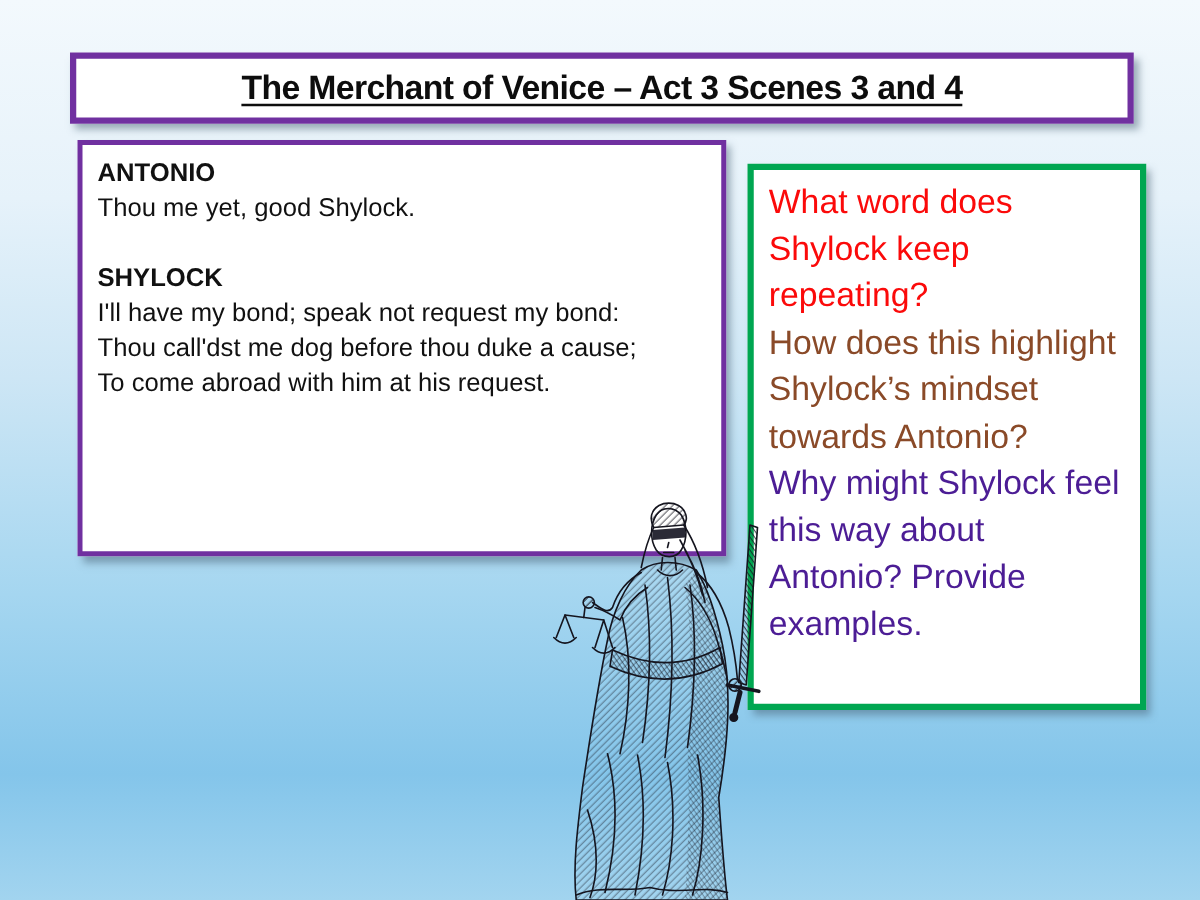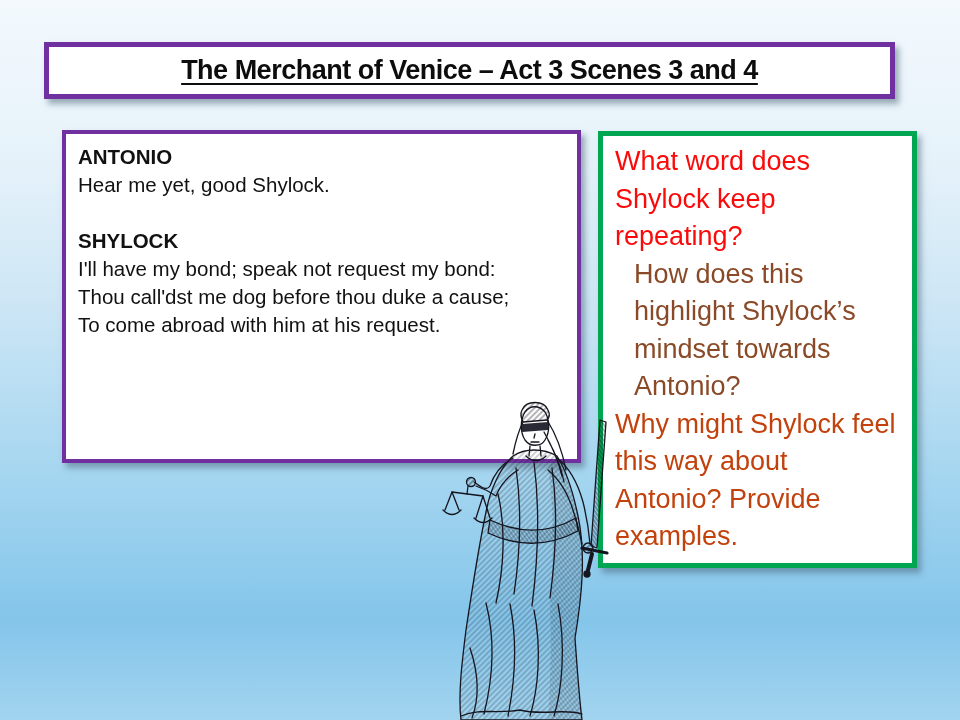--- a/index.html
+++ b/index.html
@@ -3,56 +3,56 @@
 <meta charset="utf-8">
 <style>
   html,body { margin:0; padding:0; background:#444; }
   .slide {
     position:relative; width:960px; height:720px; overflow:hidden;
     font-family:"Liberation Sans", sans-serif;
     background:linear-gradient(180deg,#f3f9fd 0%,#e6f2fa 22%,#cde6f5 42%,#a5d6f0 66%,#84c5ea 86%,#a2d4ef 100%);
   }
   .panel { position:absolute; background:#ffffff; box-sizing:border-box;
            box-shadow:4px 5px 6px rgba(70,95,115,0.5); }
-  .title-box { left:44px; top:42px; width:851px; height:57px; border:5px solid #7030A0;
+  .title-box { left:56px; top:42px; width:851px; height:57px; border:5px solid #7030A0;
                display:flex; align-items:center; justify-content:center; z-index:2; }
   .title-text { font-size:27px; font-weight:bold; color:#0d0d0d; letter-spacing:-0.5px;
                 text-decoration:underline; text-underline-offset:4px; text-decoration-thickness:2px; }
-  .dialogue-box { left:62px; top:130px; width:519px; height:333px; border:4px solid #7030A0;
+  .dialogue-box { left:62px; top:112px; width:519px; height:333px; border:4px solid #7030A0;
                   padding:9px 6px 0 12px; z-index:2; overflow:hidden; }
   .d-line { font-size:20.5px; height:28px; line-height:28px; color:#111111; white-space:nowrap; }
   .d-speaker { font-weight:bold; }
   .questions-box { left:598px; top:131px; width:319px; height:437px; border:5px solid #00A651;
                    padding:7px 16px 0 12px; z-index:2; overflow:hidden; }
   .q-item { font-size:27px; line-height:37.5px; }
   .statue { position:absolute; left:430px; top:398px; width:185px; height:322px; z-index:3; }
 </style>
 </head>
 <body>
 
 <div class="slide">
 
   <div class="panel title-box" style="border-color: rgb(112, 48, 160);">
     <span class="title-text">The Merchant of Venice – Act 3 Scenes 3 and 4</span>
   </div>
 
   <div class="panel dialogue-box" style="border-color: rgb(112, 48, 160);">
     <div class="d-line d-speaker">ANTONIO</div>
-    <div class="d-line">Hear me yet, good Shylock.</div>
+    <div class="d-line">Thou me yet, good Shylock.</div>
     <div class="d-line"></div>
     <div class="d-line d-speaker">SHYLOCK</div>
     <div class="d-line">I'll have my bond; speak not request my bond:</div>
     <div class="d-line">Thou call'dst me dog before thou duke a cause;</div>
     <div class="d-line">To come abroad with him at his request.</div>
   </div>
 
   <div class="panel questions-box" style="border-color: rgb(0, 166, 81);">
     <div class="q-item" style="color: rgb(251, 10, 10);">What word does Shylock keep repeating?</div>
-    <div class="q-item" style="color: rgb(138, 74, 40); margin-left: 19px;">How does this highlight Shylock’s mindset towards Antonio?</div>
-    <div class="q-item" style="color: #c2410c;">Why might Shylock feel this way about Antonio? Provide examples.</div>
+    <div class="q-item" style="color: rgb(138, 74, 40);">How does this highlight Shylock’s mindset towards Antonio?</div>
+    <div class="q-item" style="color: #4c1d95;">Why might Shylock feel this way about Antonio? Provide examples.</div>
   </div>
 
   <svg class="statue" viewBox="0 0 185 322" xmlns="http://www.w3.org/2000/svg">
     <defs>
       <pattern id="ht" width="4" height="4" patternUnits="userSpaceOnUse" patternTransform="rotate(45)">
         <line x1="1" y1="0" x2="1" y2="4" stroke="#15151f" stroke-width="0.8"></line>
       </pattern>
       <pattern id="ht2" width="3" height="3" patternUnits="userSpaceOnUse" patternTransform="rotate(-35)">
         <line x1="1" y1="0" x2="1" y2="3" stroke="#15151f" stroke-width="0.7"></line>
       </pattern>

